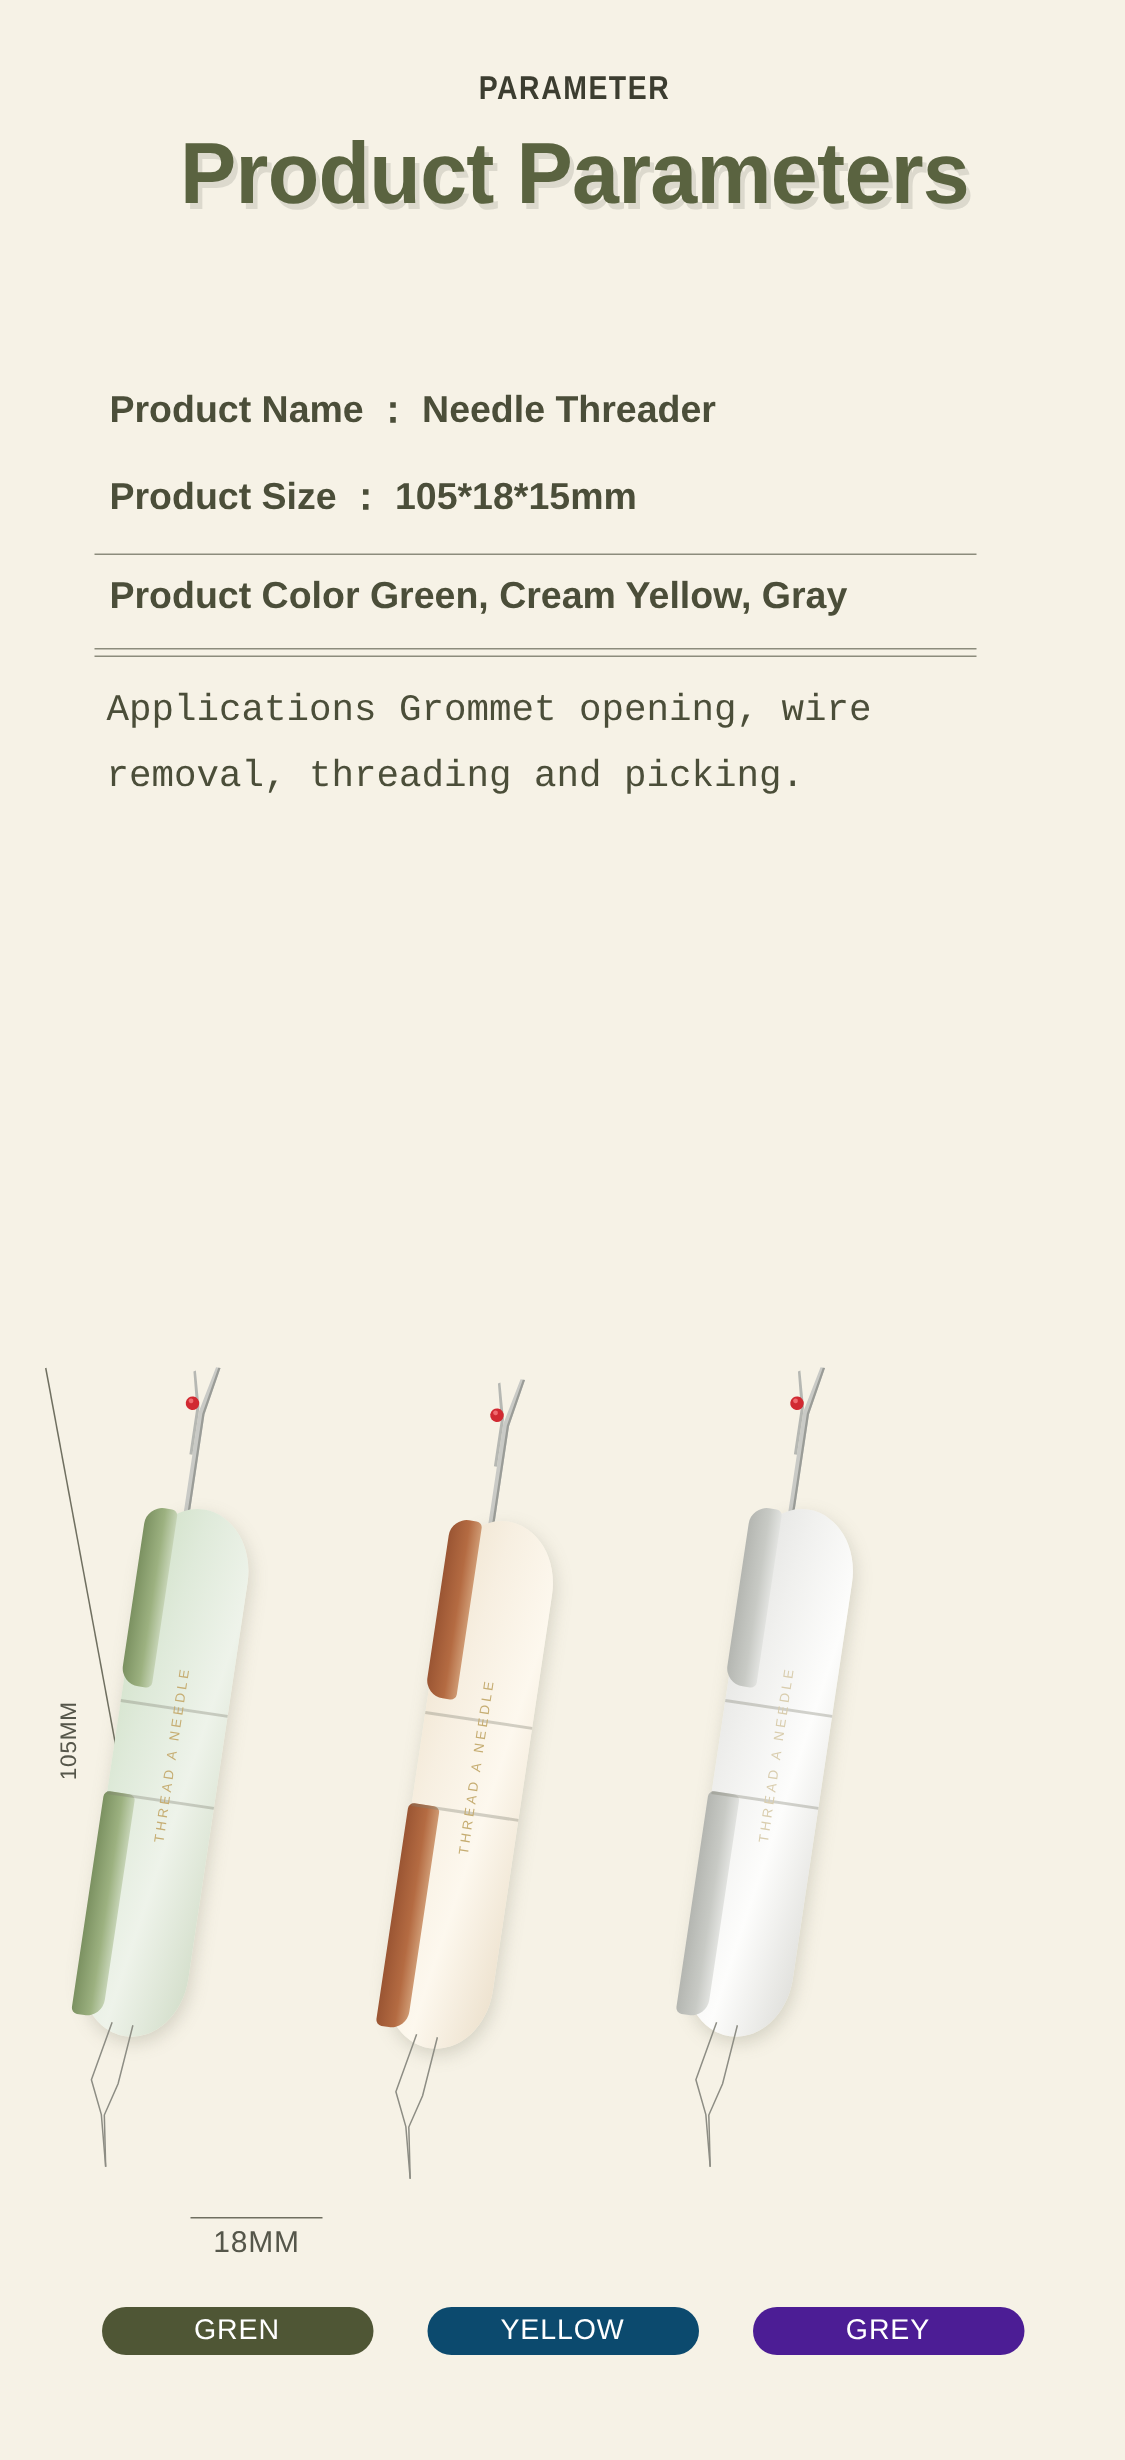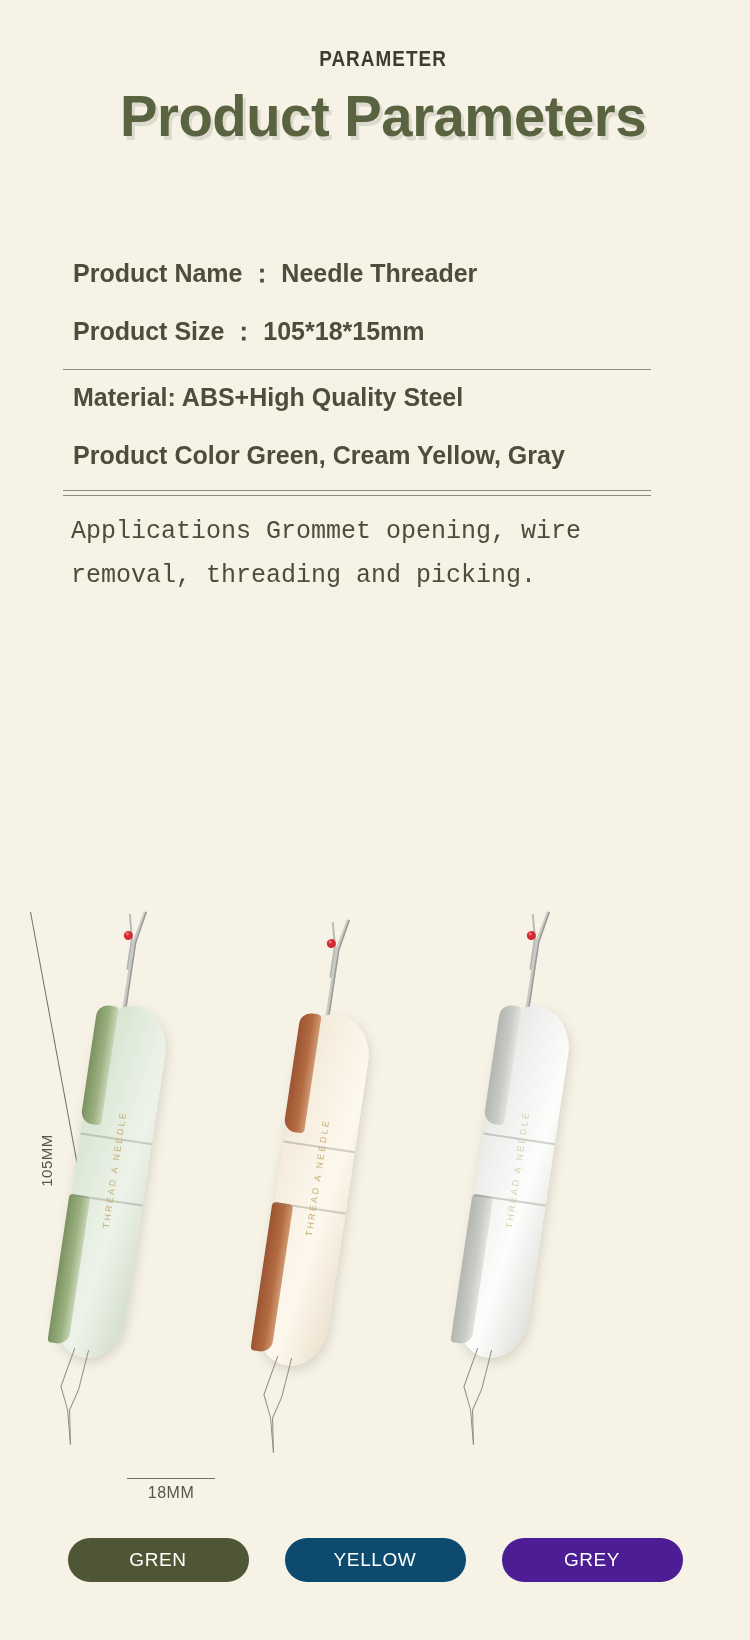--- a/index.html
+++ b/index.html
@@ -113,21 +113,21 @@
     width: 88px;
     height: 1px;
     background: #6f6f60;
   }
   .measure-label-h {
     position: absolute;
     left: 127px;
     top: 624px;
     width: 88px;
     text-align: center;
-    font-size: 16px;
+    font-size: 20px;
     letter-spacing: 0.5px;
     color: #55564a;
   }
 
   
   .tool {
     position: absolute;
     width: 120px;
     height: 520px;
   }
@@ -211,21 +211,21 @@
     position: absolute;
     left: 0;
     top: 1538px;
     width: 750px;
     display: flex;
     justify-content: center;
     gap: 36px;
   }
   .pill {
     width: 181px;
-    height: 44px;
+    height: 32px;
     border-radius: 22px;
     color: #ffffff;
     font-size: 19px;
     letter-spacing: 0.6px;
     display: flex;
     align-items: center;
     justify-content: center;
     cursor: pointer;
     user-select: none;
   }
@@ -241,21 +241,20 @@
 <div class="specs">
 
   <div class="spec-group group-a">
     <div class="spec-line">Product Name ： Needle Threader</div>
     <div class="spec-line">Product Size ： 105*18*15mm</div>
   </div>
 
   <div class="divider"></div>
 
   <div class="spec-group group-b">
-    <div class="spec-line">Material: ABS+High Quality Steel</div>
     <div class="spec-line">Product Color Green, Cream Yellow, Gray</div>
   </div>
 
   <div class="divider"></div>
 
 
   <div class="divider"></div>
 
   <div class="para wide">Applications Grommet opening, wire removal, threading and picking.</div>
 </div>

